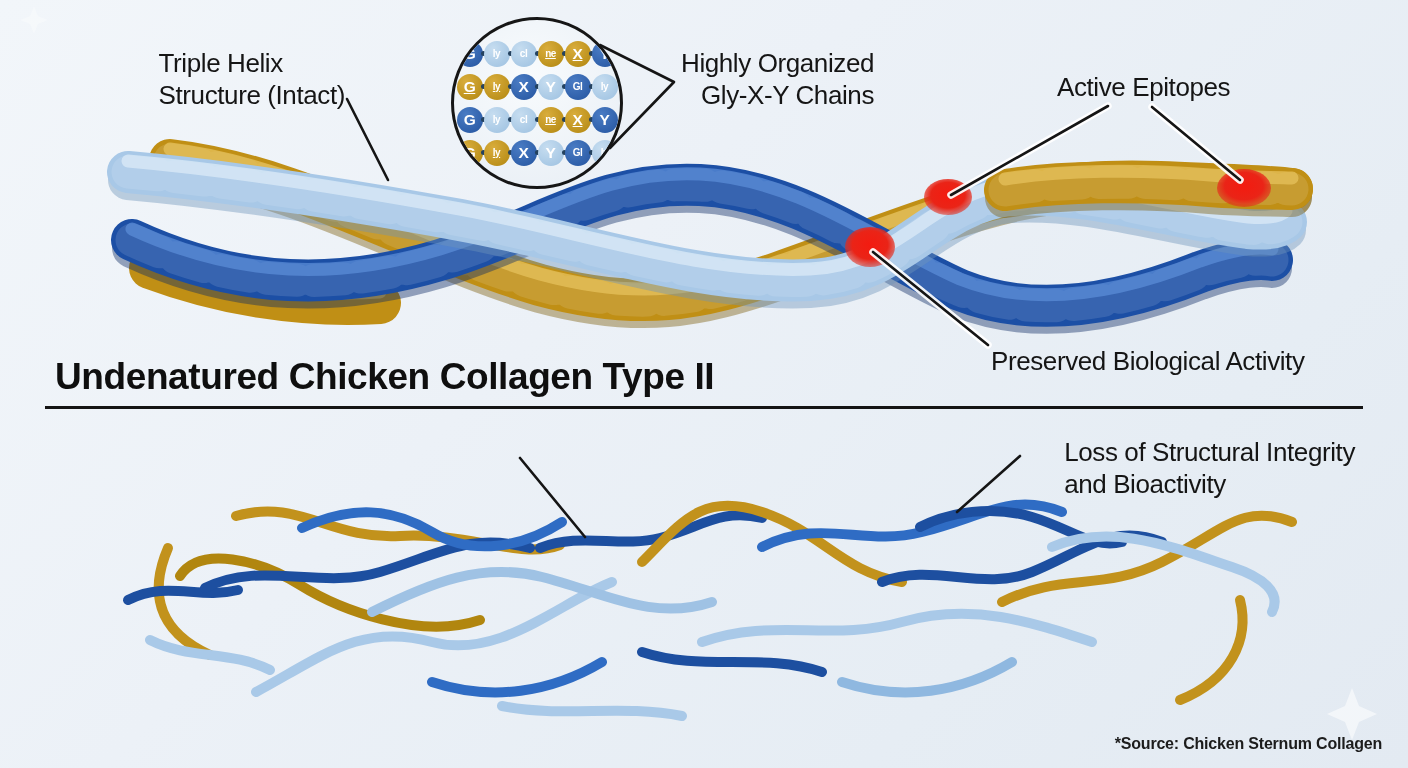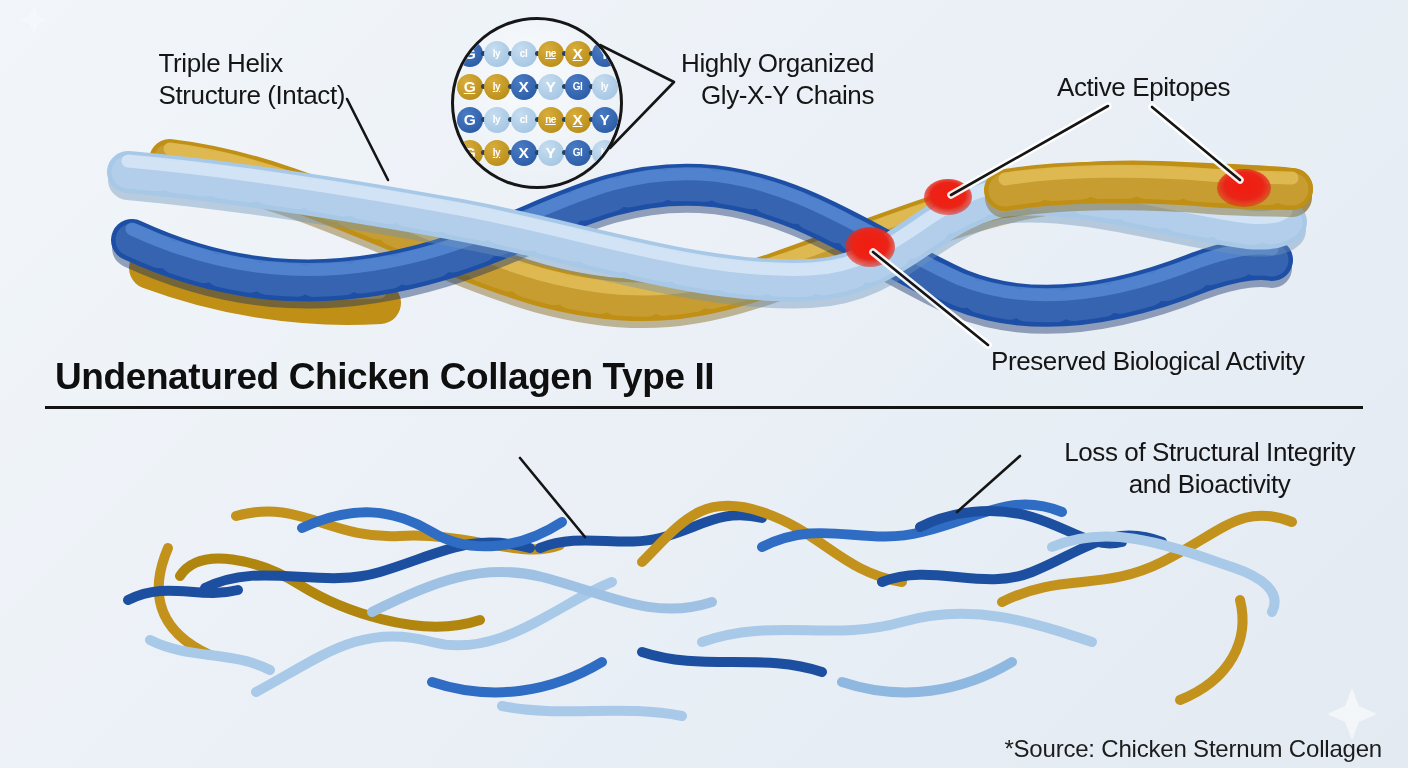--- a/index.html
+++ b/index.html
@@ -6,29 +6,29 @@
   #canvas{
     position:relative;width:1408px;height:768px;overflow:hidden;
     font-family:"Liberation Sans","DejaVu Sans",sans-serif;
     background:linear-gradient(135deg,#f2f6fa 0%,#ecf1f7 40%,#e6edf4 75%,#e3eaf2 100%);
   }
   .abs{position:absolute;}
   svg{display:block;}
   
   .lbl{color:#151515;font-size:26px;line-height:32px;letter-spacing:-0.4px;white-space:nowrap;}
   .title{color:#0f0f0f;font-size:37px;font-weight:700;letter-spacing:-0.4px;white-space:nowrap;}
-  .src{color:#1c1c1c;font-size:24px;letter-spacing:-0.2px;white-space:nowrap;}
+  .src{color:#1c1c1c;font-size:16px;letter-spacing:-0.2px;white-space:nowrap;font-weight:bold;}
   #lbl-triple{top:47px;right:1063px;text-align:left;}
   #lbl-gly{top:47px;left:681px;text-align:right;}
   #lbl-active{top:71px;left:1057px;}
   #lbl-preserved{top:345px;left:991px;}
   #title-top{top:356px;left:55px;}
   #divider{top:406px;left:45px;width:1318px;height:2.5px;background:#141414;}
   #title-bottom{top:436px;left:55px;}
-  #lbl-loss{top:436px;right:53px;text-align:center;}
+  #lbl-loss{top:436px;right:53px;text-align:left;}
   #lbl-source{top:735px;right:26px;}
   
   #inset{
     top:17px;left:451px;width:172px;height:172px;border-radius:50%;
     border:3px solid #161616;overflow:hidden;box-sizing:border-box;
     background:radial-gradient(circle at 45% 35%,#f8fbfd 0%,#eef3f8 60%,#e7edf4 100%);
   }
   #bead-rows{position:absolute;inset:0;display:flex;flex-direction:column;justify-content:center;gap:7px;}
   .bead-row{display:flex;align-items:center;justify-content:center;}
   .bead{width:26px;height:26px;border-radius:50%;flex:0 0 auto;display:flex;align-items:center;justify-content:center;

